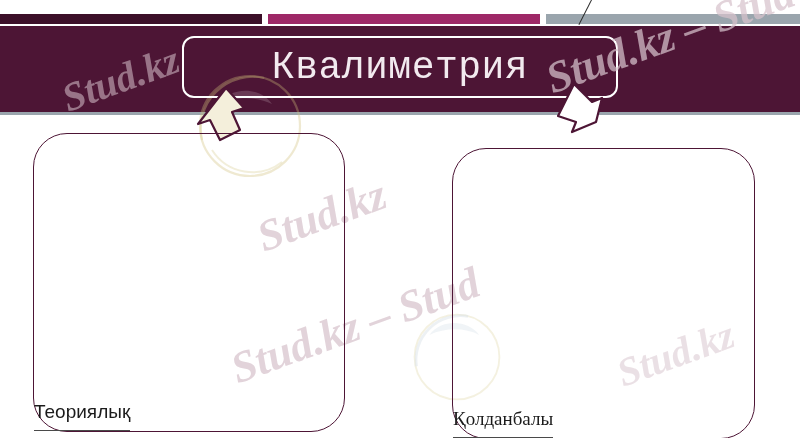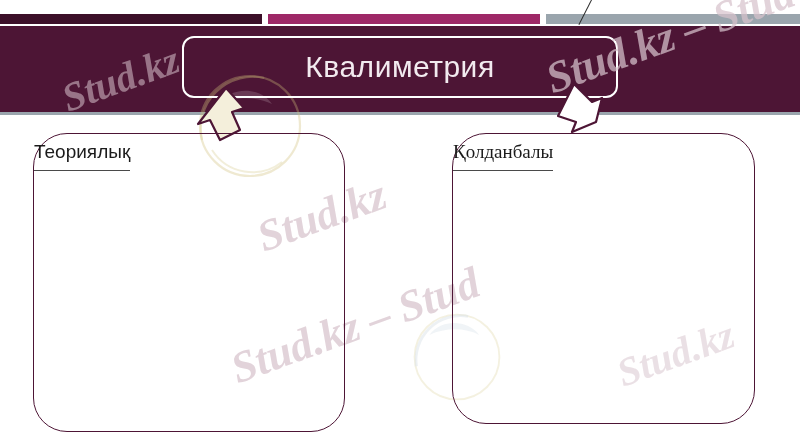--- a/index.html
+++ b/index.html
@@ -66,22 +66,22 @@
     height: 62px;
     border: 2px solid #ffffff;
     border-radius: 12px;
     box-sizing: border-box;
     display: flex;
     align-items: center;
     justify-content: center;
   }
   .title-text {
     color: #f2eaef;
-    font-size: 30px;
-    font-family: Liberation Sans, sans-serif;
+    font-size: 38px;
+    font-family: Liberation Mono, monospace;
     letter-spacing: 0.5px;
     white-space: nowrap;
   }
 
   
   .arrow {
     position: absolute;
     width: 52px;
     height: 56px;
   }
@@ -89,25 +89,25 @@
   .arrow.right { top: 82px;  left: 552px; }
 
   
   .box {
     position: absolute;
     box-sizing: border-box;
     border: 1.6px solid #4d1535;
     border-radius: 34px;
     background: transparent;
     display: flex;
-    flex-direction: column;
-    align-items: flex-start;
+    flex-direction: row;
+    align-items: flex-end;
   }
   .box.left  { left: 33px;  top: 133px; width: 312px; height: 299px; }
-  .box.right { left: 452px; top: 133px; width: 303px; height: 291px; }
+  .box.right { left: 452px; top: 148px; width: 303px; height: 291px; }
 
   .box-header {
     height: 36px;
     display: flex;
     align-items: center;
     justify-content: center;
     border-bottom: 1.2px solid #4a4a4a;
     flex: 0 0 auto;
   }
   .box-header-text {

